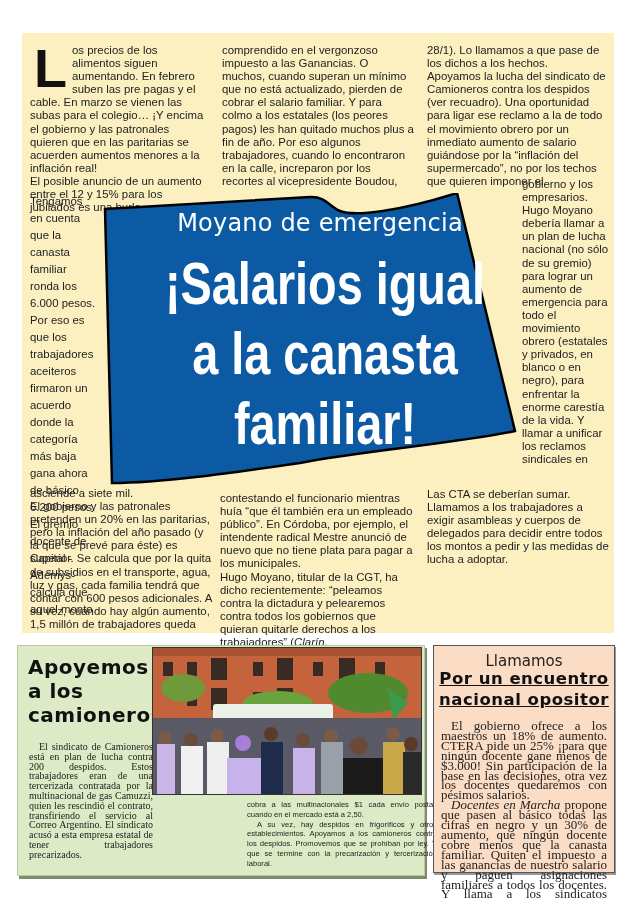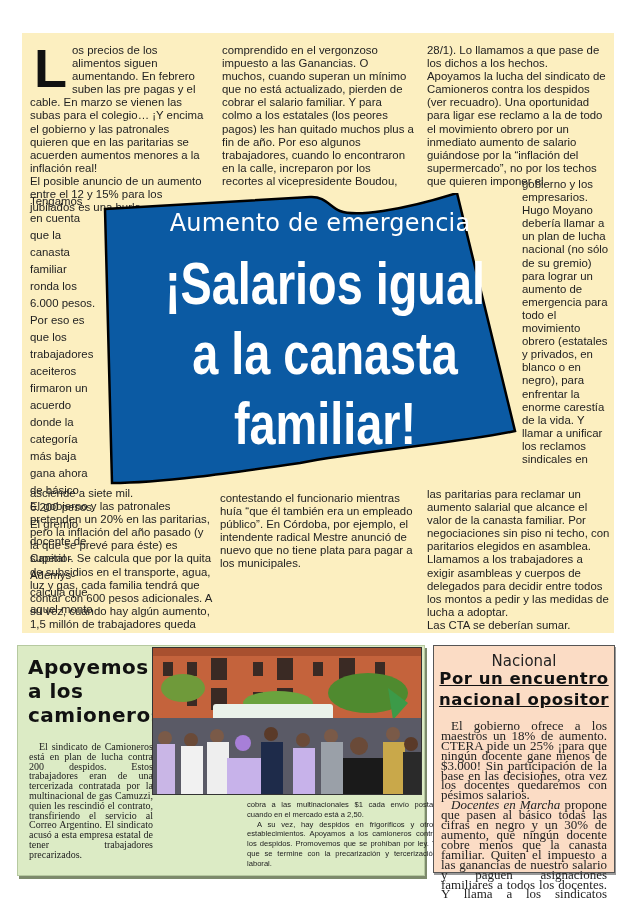--- a/index.html
+++ b/index.html
@@ -56,40 +56,40 @@
 <div class="bottom1">
   <p>asciende a siete mil.</p>
   <p>El gobierno y las patronales pretenden un 20% en las paritarias, pero la inflación del año pasado (y la que se prevé para éste) es superior. Se calcula que por la quita de subsidios en el transporte, agua, luz y gas, cada familia tendrá que contar con 600 pesos adicionales. A su vez, cuando hay algún aumento, 1,5 millón de trabajadores queda</p>
 </div>
 
 <div class="col col2">
   <p>comprendido en el vergonzoso impuesto a las Ganancias. O muchos, cuando superan un mínimo que no está actualizado, pierden de cobrar el salario familiar. Y para colmo a los estatales (los peores pagos) les han quitado muchos plus a fin de año. Por eso algunos trabajadores, cuando lo encontraron en la calle, increparon por los recortes al vicepresidente Boudou,</p>
 </div>
 <div class="bottom2">
   <p>contestando el funcionario mientras huía “que él también era un empleado público”. En Córdoba, por ejemplo, el intendente radical Mestre anunció de nuevo que no tiene plata para pagar a los municipales.</p>
+  <p><span>Hugo Moyano, titular de la CGT, ha dicho recientemente: “peleamos contra la dictadura y pelearemos contra todos los gobiernos que quieran quitarle derechos a los trabajadores” (</span><span class="italic">Clarín</span><span>,</span></p>
 </div>
 
 <div class="col col3">
   <p>28/1). Lo llamamos a que pase de los dichos a los hechos.</p>
   <p>Apoyamos la lucha del sindicato de Camioneros contra los despidos (ver recuadro). Una oportunidad para ligar ese reclamo a la de todo el movimiento obrero por un inmediato aumento de salario guiándose por la “inflación del supermercado”, no por los techos que quieren imponer el</p>
 </div>
 <div class="narrow3">
   <p>gobierno y los empresarios. Hugo Moyano debería llamar a un plan de lucha nacional (no sólo de su gremio) para lograr un aumento de emergencia para todo el movimiento obrero (estatales y privados, en blanco o en negro), para enfrentar la enorme carestía de la vida. Y llamar a unificar los reclamos sindicales en</p>
 </div>
 <div class="bottom3">
-  <p>las paritarias para reclamar un aumento salarial que alcance el valor de la canasta familiar. Por negociaciones sin piso ni techo, con paritarios elegidos en asamblea.</p>
+  <p>Las CTA se deberían sumar.</p>
   <p>Llamamos a los trabajadores a exigir asambleas y cuerpos de delegados para decidir entre todos los montos a pedir y las medidas de lucha a adoptar.</p>
-  <p>Las CTA se deberían sumar.</p>
 </div>
 
 <div class="banner">
   <svg width="440" height="300" viewBox="0 0 440 300">
     <path d="M5,16 L210,4 C225,3 230,14 240,18 C255,24 300,18 357,0 L415,238 C360,250 260,258 200,270 C130,280 60,290 12,290 Z" fill="#0b5aa3" stroke="#000" stroke-width="2.5"></path>
   </svg>
-  <div class="banner-sub">Aumento de emergencia</div>
+  <div class="banner-sub">Moyano de emergencia</div>
   <div class="banner-head">
     <div>¡Salarios igual</div>
     <div>a la canasta</div>
     <div>familiar!</div>
   </div>
 </div>
 
 <div class="box-green"></div>
 <div class="green-title">Apoyemos a los camioneros</div>
 <div class="photo">
@@ -142,18 +142,18 @@
 </div>
 <div class="green-text1">
   <p class="indent">El sindicato de Camioneros está en plan de lucha contra 200 despidos. Estos trabajadores eran de una tercerizada contratada por la multinacional de gas Camuzzi, quien les rescindió el contrato, transfiriendo el servicio al Correo Argentino. El sindicato acusó a esta empresa estatal de tener trabajadores precarizados.</p>
 </div>
 <div class="green-text3">
   <p>cobra a las multinacionales $1 cada envío postal, cuando en el mercado está a 2,50.</p>
   <p class="indent">A su vez, hay despidos en frigoríficos y otros establecimientos. Apoyamos a los camioneros contra los despidos. Promovemos que se prohíban por ley. Y que se termine con la precarización y tercerización laboral.</p>
 </div>
 
 <div class="box-peach"></div>
-<div class="peach-kicker">Nacional</div>
+<div class="peach-kicker">Llamamos</div>
 <div class="peach-title">Por un encuentro nacional opositor</div>
 <div class="peach-text">
   <p class="indent">El gobierno ofrece a los maestros un 18% de aumento. CTERA pide un 25% ¡para que ningún docente gane menos de $3.000! Sin participación de la base en las decisiones, otra vez los docentes quedaremos con pésimos salarios.</p>
   <p class="indent"><span class="italic">Docentes en Marcha</span><span> propone que pasen al básico todas las cifras en negro y un 30% de aumento, que ningún docente cobre menos que la canasta familiar. Quiten el impuesto a las ganancias de nuestro salario y paguen asignaciones familiares a todos los docentes. Y llama a los sindicatos opositores, dirigentes y agrupaciones que organicemos un Encuentro Nacional opositor para exigir a CTERA un plan de lucha y coordinar entre las provincias que salgan a pelear.</span></p>
 </div>
 
 </body></html>

